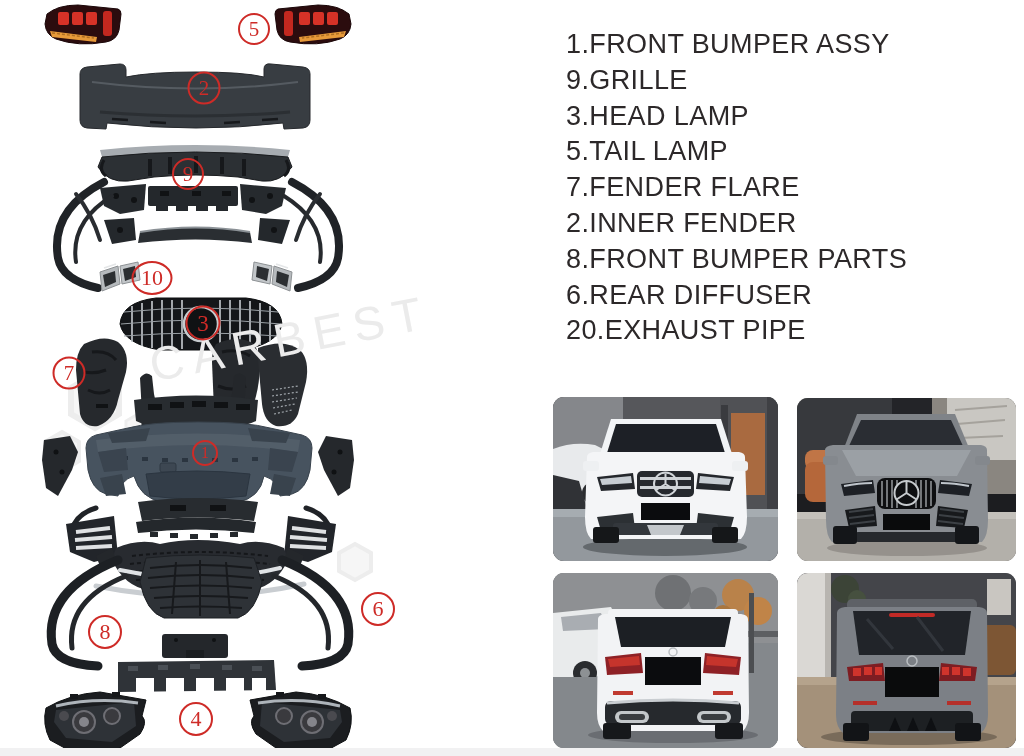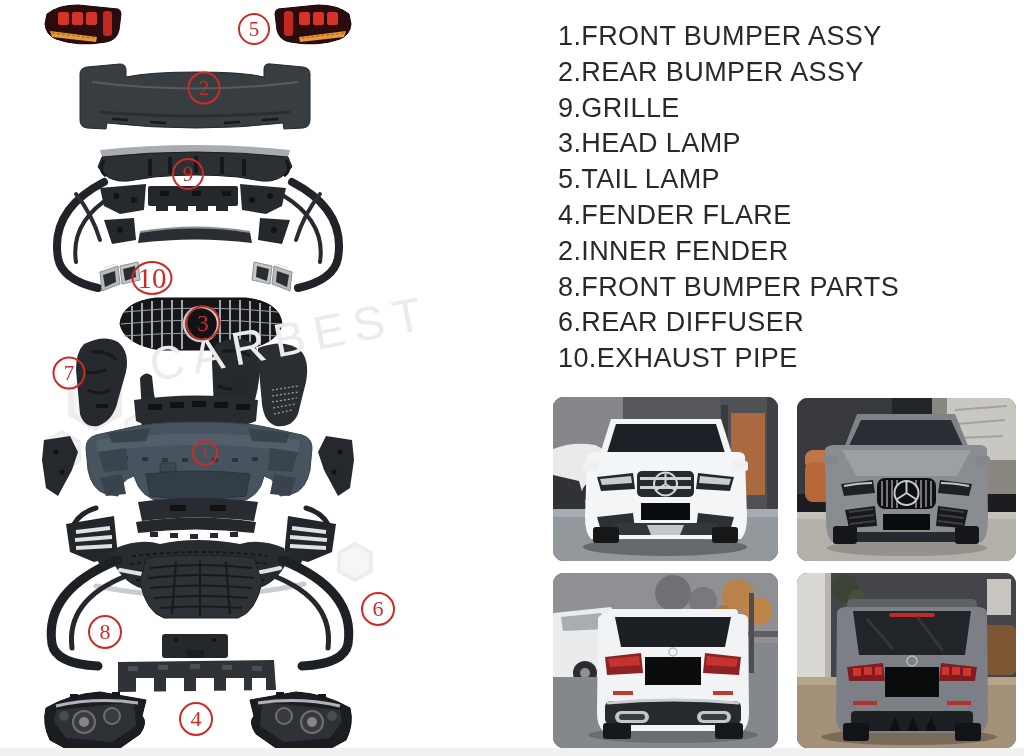--- a/index.html
+++ b/index.html
@@ -11,21 +11,21 @@
   .watermark{position:absolute;left:150px;top:338px;width:340px;
              transform:rotate(-11deg);transform-origin:left center;
              font-size:47px;letter-spacing:9px;color:#ebebeb;font-weight:500;
              pointer-events:none;user-select:none;}
   .callout{position:absolute;transform:translate(-50%,-50%);
            border:2px solid #ce2b27;color:#ce2b27;border-radius:50%;
            display:flex;align-items:center;justify-content:center;
            font-family:"Liberation Serif",serif;background:rgba(255,255,255,0.0);
            line-height:1;}
   
-  .parts-list{position:absolute;left:554px;top:15px;margin:4px;padding:0;list-style:none;
+  .parts-list{position:absolute;left:554px;top:15px;margin:12px;padding:0;list-style:none;
               font-size:27px;line-height:35.8px;color:#2c2829;letter-spacing:0.4px;
               white-space:nowrap;}
   .photo{position:absolute;border-radius:11px;overflow:hidden;background:#777;}
   .photo svg{display:block;}
   .p1{left:553px;top:397px;width:225px;height:164px;}
   .p2{left:797px;top:398px;width:219px;height:163px;}
   .p3{left:553px;top:573px;width:225px;height:175px;}
   .p4{left:797px;top:573px;width:219px;height:175px;}
   .bottom-strip{position:absolute;left:0;top:748px;width:1024px;height:8px;background:#f1f1f2;}
 </style>
@@ -296,41 +296,40 @@
           <rect x="112" y="692" width="8" height="5" fill="#15171a"></rect>
       </g>
       <use href="#hlL" transform="translate(396,0) scale(-1,1)"></use>
     </svg>
 
     <div class="watermark">CARBEST</div>
     <div id="callouts">
         <div class="callout" style="left: 254px; top: 29px; width: 28px; height: 28px; font-size: 21px;">5</div>
         <div class="callout" style="left: 204px; top: 88px; width: 29px; height: 29px; font-size: 21px;">2</div>
         <div class="callout" style="left: 188px; top: 174px; width: 28px; height: 28px; font-size: 21px;">9</div>
-        <div class="callout" style="left: 152px; top: 278px; width: 37px; height: 30px; font-size: 29px;">10</div>
+        <div class="callout" style="left: 152px; top: 278px; width: 37px; height: 30px; font-size: 22px;">10</div>
         <div class="callout" style="left: 203px; top: 323px; width: 31px; height: 31px; font-size: 23px;">3</div>
         <div class="callout" style="left: 69px; top: 373px; width: 29px; height: 29px; font-size: 21px;">7</div>
         <div class="callout" style="left: 205px; top: 453px; width: 22px; height: 22px; font-size: 16px;">1</div>
         <div class="callout" style="left: 378px; top: 609px; width: 30px; height: 30px; font-size: 22px;">6</div>
         <div class="callout" style="left: 105px; top: 632px; width: 30px; height: 30px; font-size: 22px;">8</div>
         <div class="callout" style="left: 196px; top: 719px; width: 30px; height: 30px; font-size: 22px;">4</div>
       </div>
   </div>
 
   <ol class="parts-list">
     <li>1.FRONT BUMPER ASSY</li>
-    <li>2.REAR BUMPER ASSY</li>
     <li>9.GRILLE</li>
     <li>3.HEAD LAMP</li>
     <li>5.TAIL LAMP</li>
-    <li>4.FENDER FLARE</li>
+    <li>7.FENDER FLARE</li>
     <li>2.INNER FENDER</li>
     <li>8.FRONT BUMPER PARTS</li>
     <li>6.REAR DIFFUSER</li>
-    <li>10.EXHAUST PIPE</li>
+    <li>20.EXHAUST PIPE</li>
   </ol>
 
   <div class="photo p1">
     <svg width="225" height="164" viewBox="0 0 225 164">
       <rect width="225" height="164" fill="#56575b"></rect>
       <rect x="0" y="0" width="70" height="112" fill="#85878b"></rect>
       <path d="M0,52 Q20,44 42,48 L62,58 L64,96 L0,100 Z" fill="#e8eaec"></path>
       <circle cx="40" cy="96" r="11" fill="#2b2d30"></circle>
         <circle cx="40" cy="96" r="5" fill="#8b8f94"></circle>
       <path d="M0,78 L26,84 L34,112 L0,116 Z" fill="#303236"></path>

